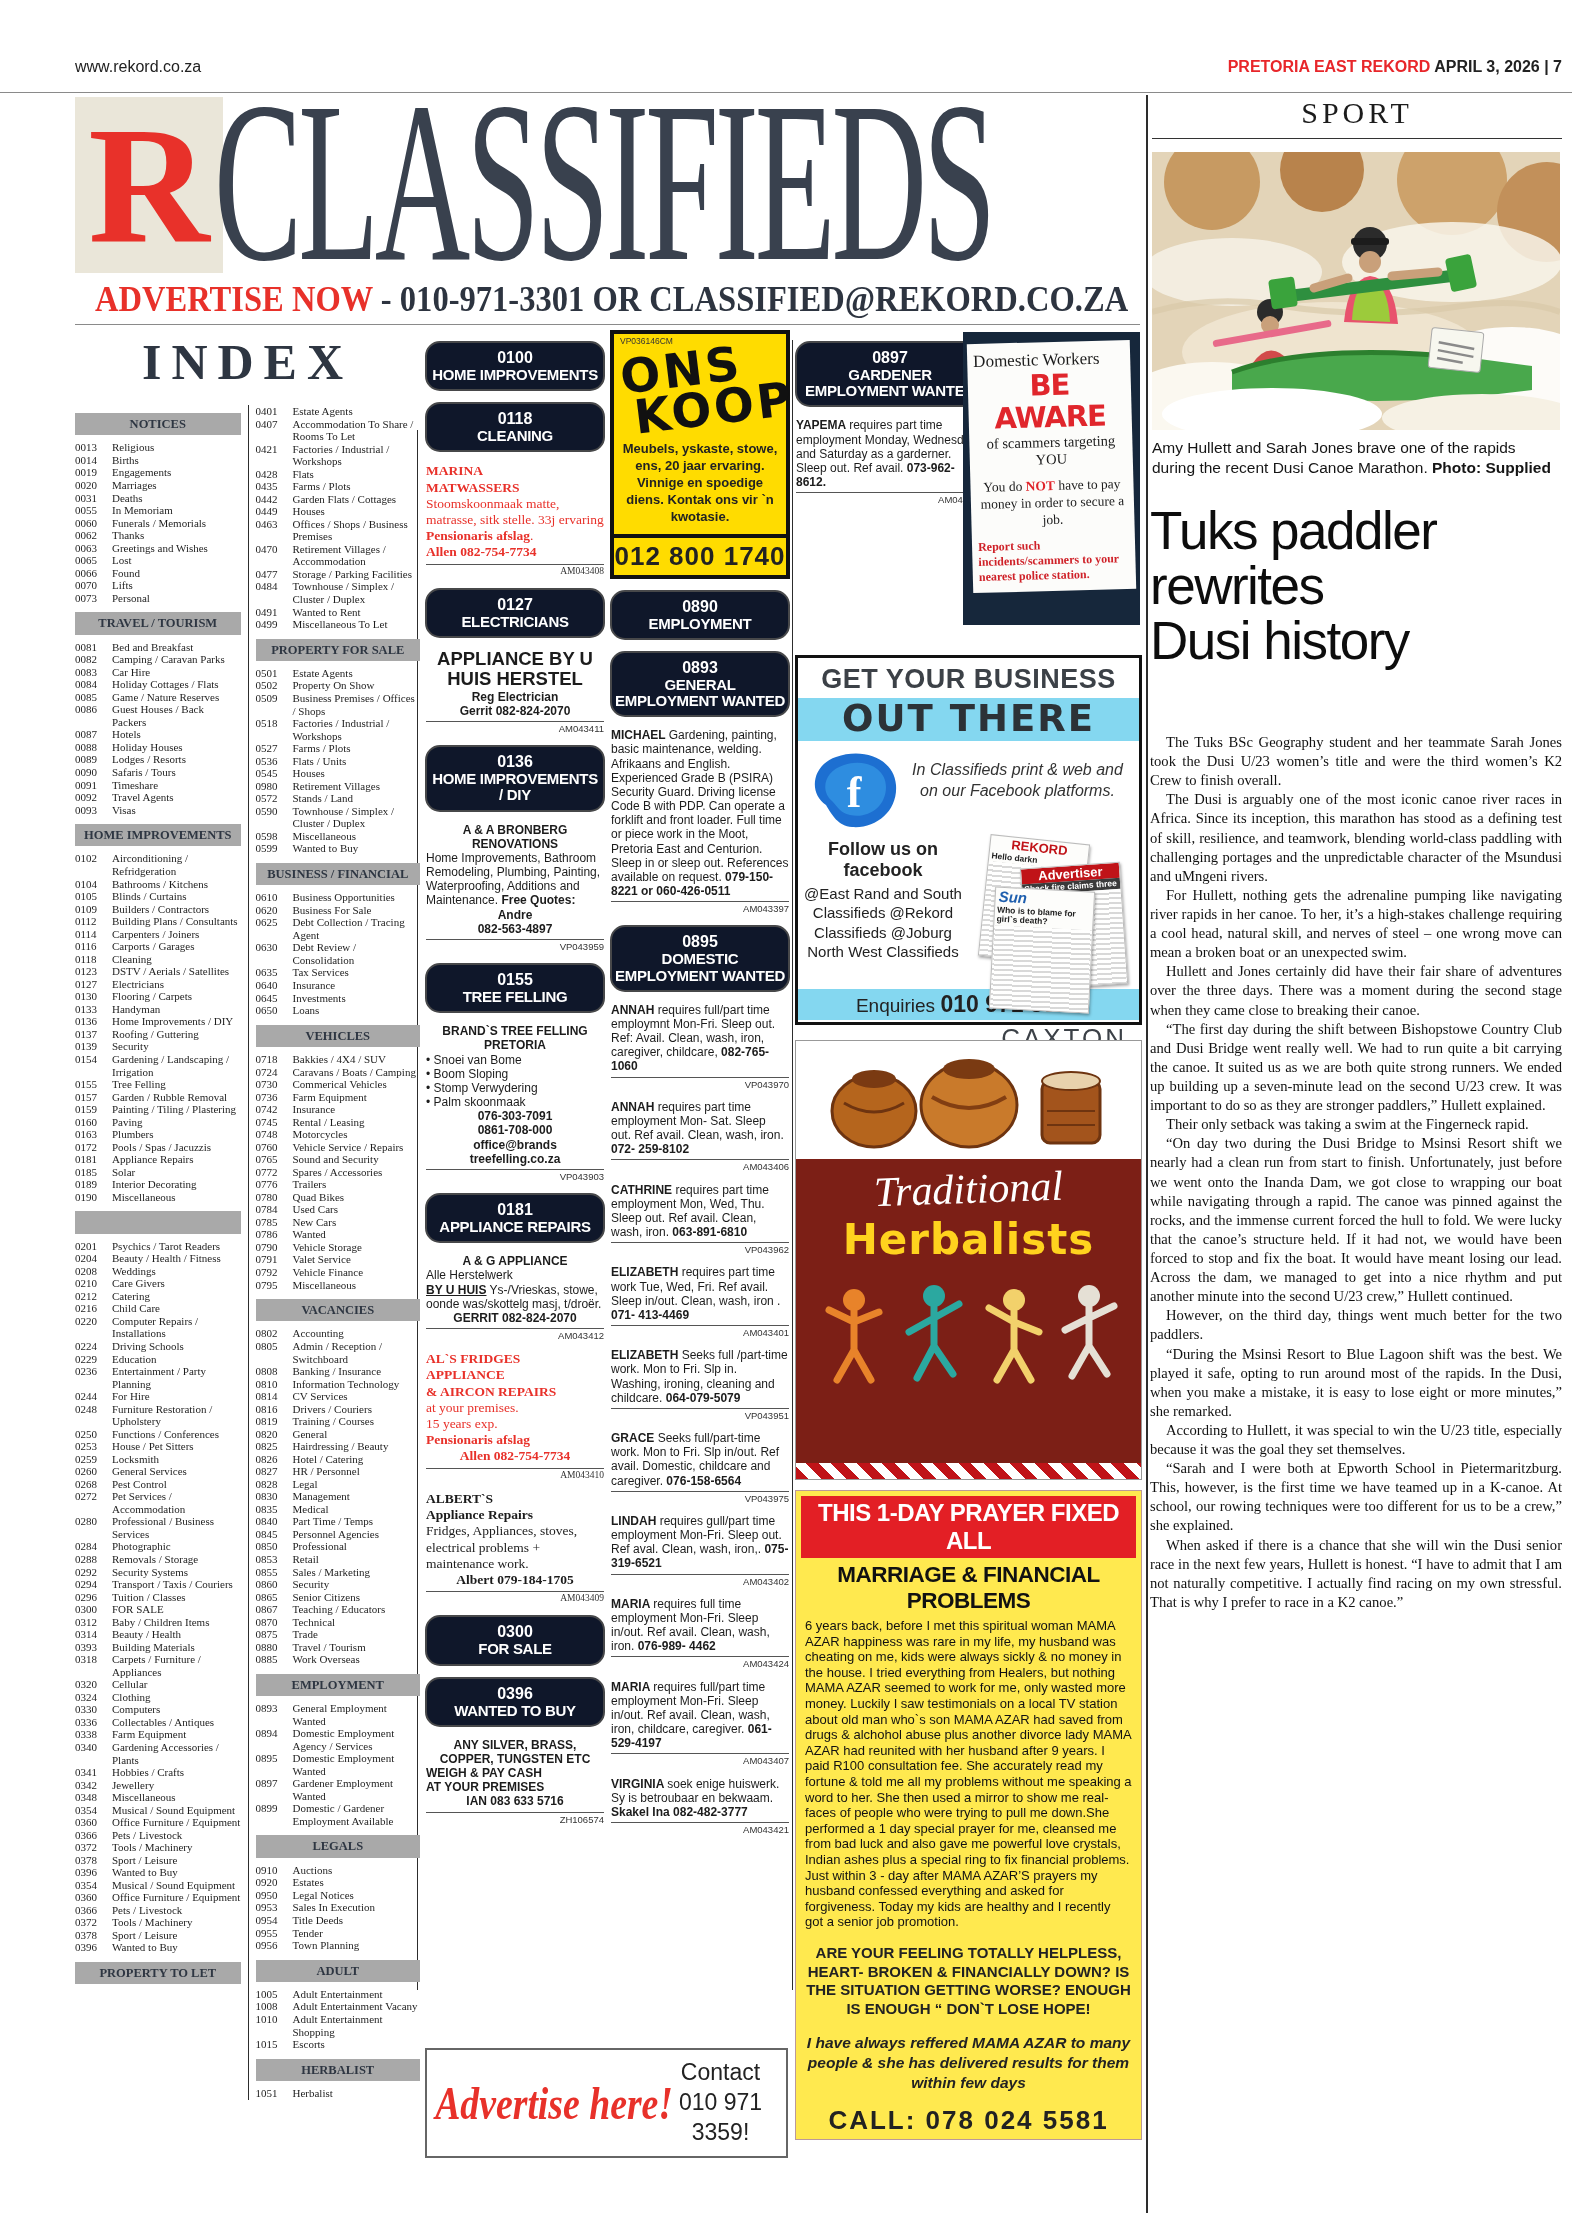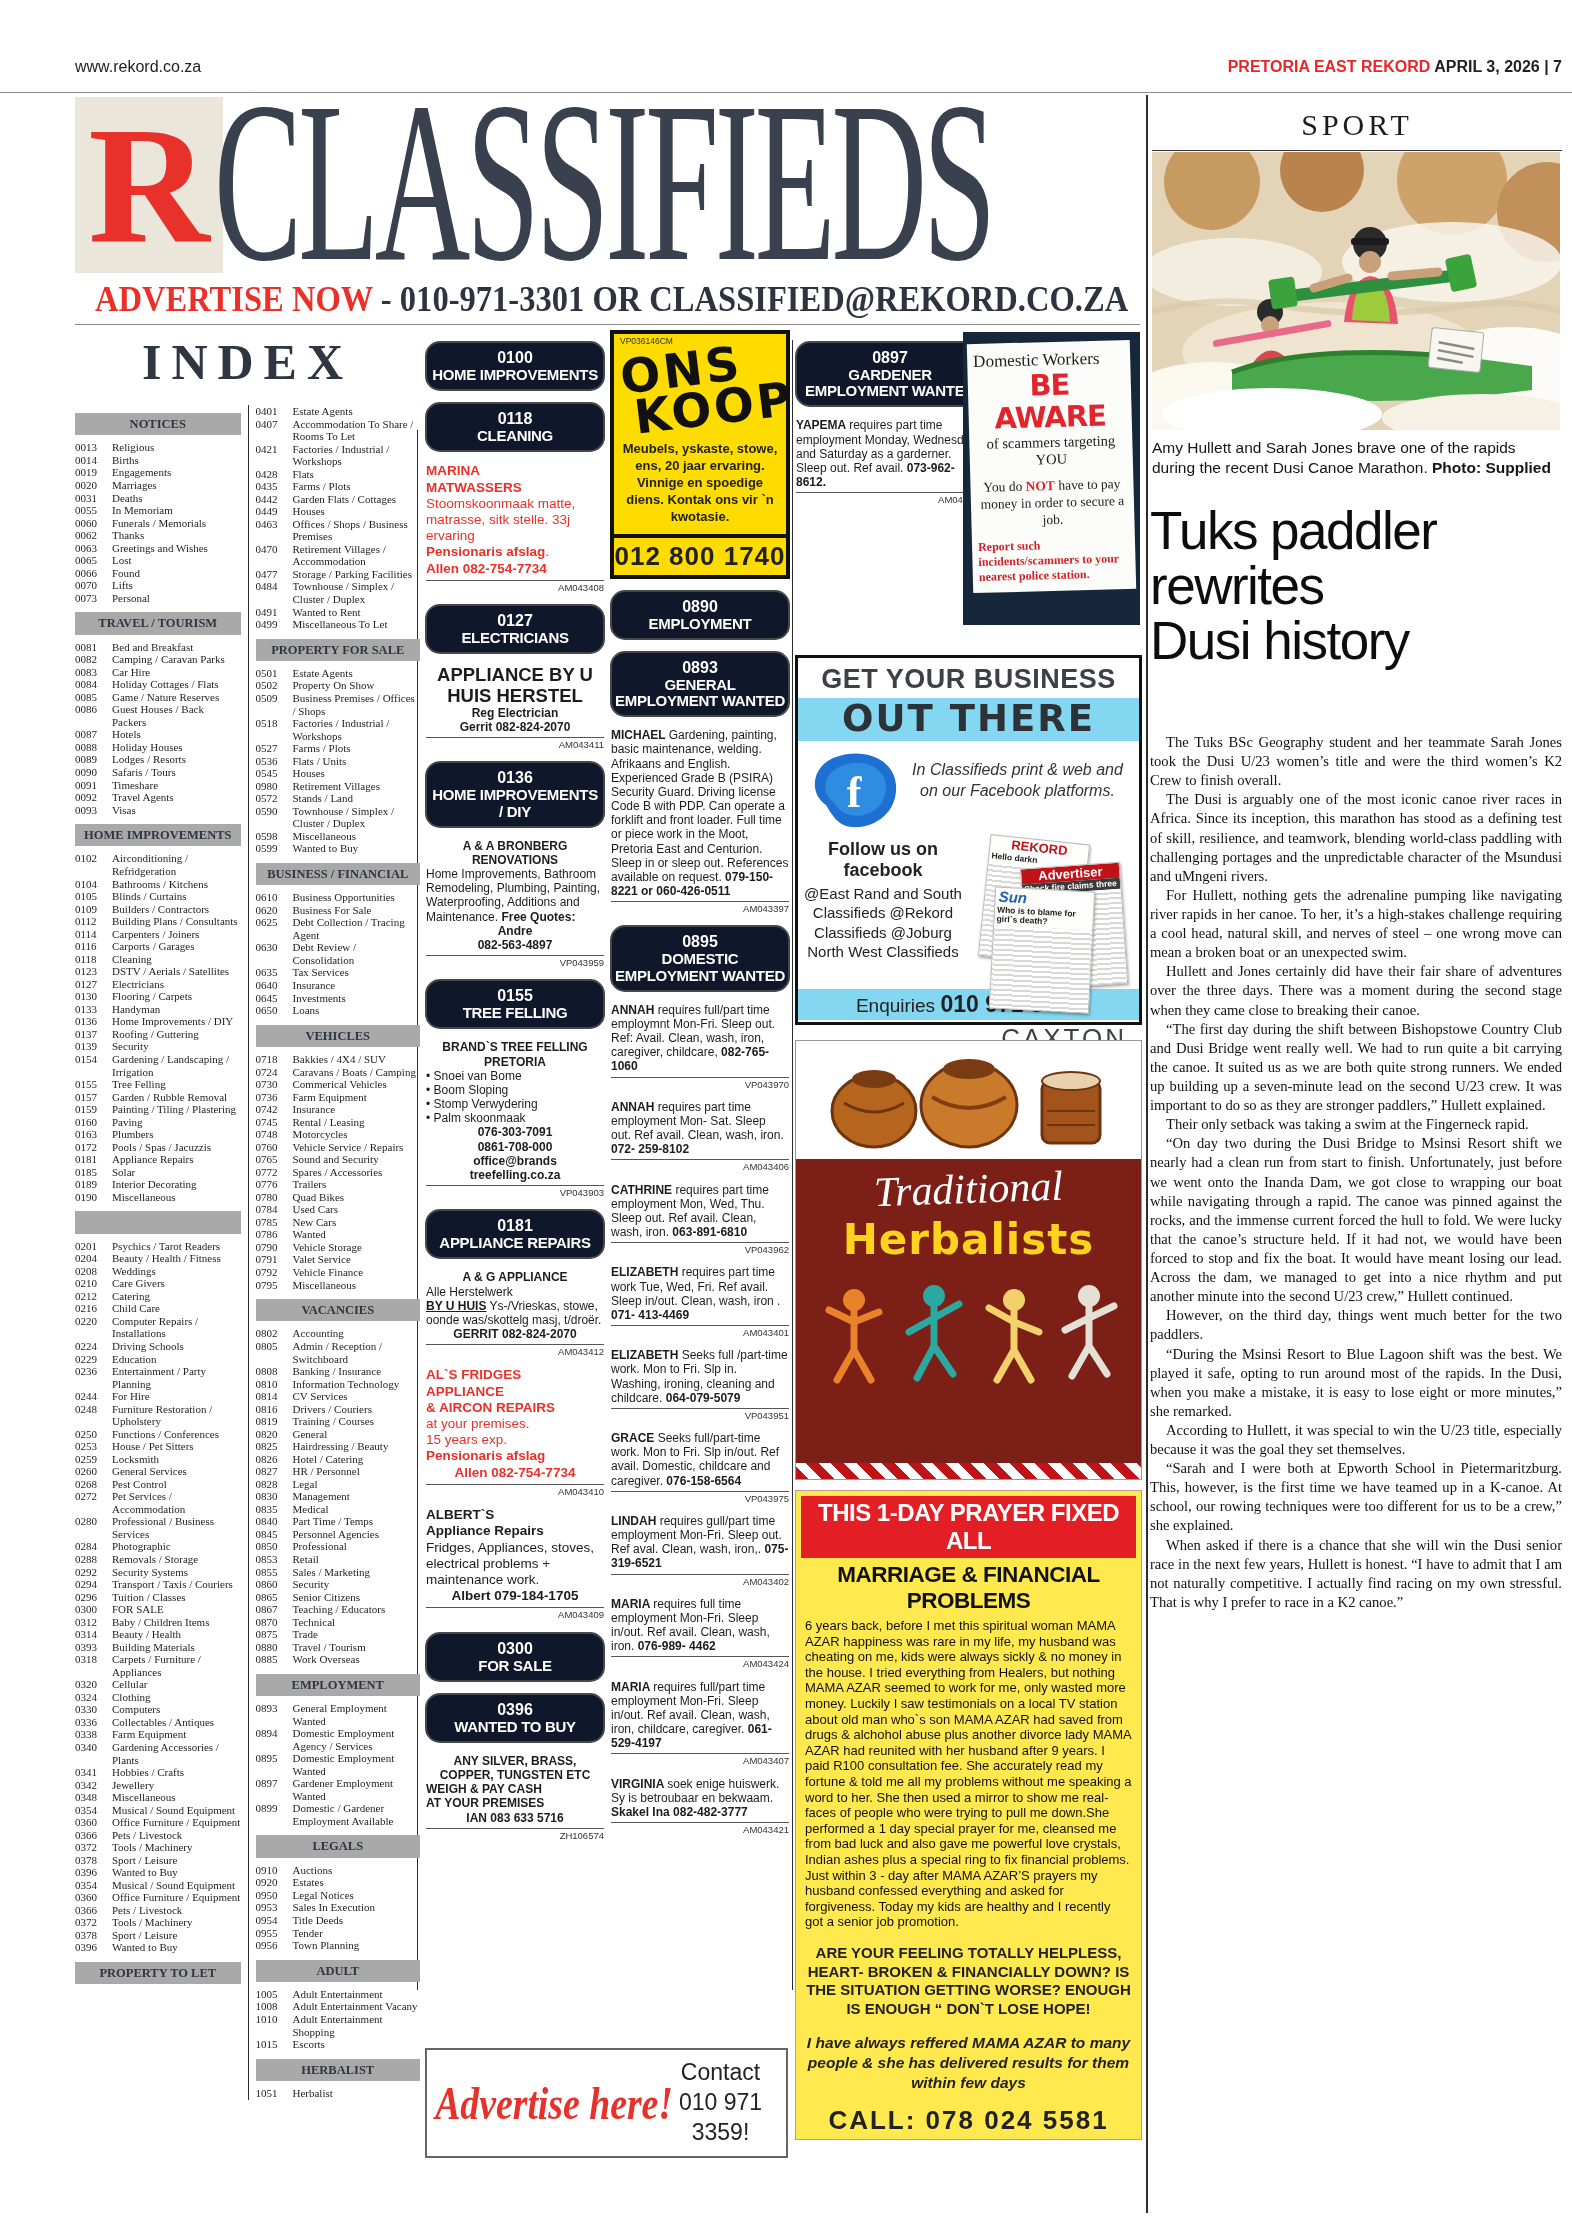--- a/index.html
+++ b/index.html
@@ -38,21 +38,21 @@
   #col4{left:795px;top:330px;width:190px;}
   .cat-header{background:#0f172a;border:2.5px solid #47484a;border-radius:15px;color:#fff;text-align:center;
      padding:6px 3px;margin:11px 0;font-weight:bold;}
   .cat-code{font-size:16px;}
   .cat-label{font-size:15px;line-height:1.08;letter-spacing:-0.3px;}
   .ad{font-size:12px;line-height:1.18;color:#1c1c1c;margin:10px 1px 4px 1px;}
   .ad .b,.b{font-weight:bold;}
   .ad .u{text-decoration:underline;}
   .ad-p.c{text-align:center;}
   .ad-p.big{font-size:18.5px;line-height:1.1;}
-  .ad.lg{font-size:13.5px;line-height:1.2;}
+  .ad.lg{font-size:13.5px;line-height:1.2;font-family:Liberation Serif, serif;}
   .ad.red{color:#e8312a;}
   .ad-ref{border-top:1px solid #555;font-size:9.5px;text-align:right;color:#333;margin-top:3px;padding-top:1px;}
   
   #onskoop{border:4px solid #111;background:#ffdc00;padding:2px 6px 0 6px;margin-bottom:4px;}
   #ok-code{font-size:8.5px;color:#333;}
   .ok-word{font-family:"DejaVu Sans",sans-serif;font-weight:bold;font-size:47px;line-height:.95;
      letter-spacing:3px;color:#111;transform:rotate(-7deg);}
   .ok-w2{margin-left:14px;margin-top:-4px;}
   #ok-body{font-weight:bold;font-size:13px;text-align:center;line-height:1.3;margin:10px 0 8px 0;}
   #ok-phone{border-top:4px solid #111;margin:0 -6px;text-align:center;font-weight:bold;font-size:26px;
@@ -115,21 +115,21 @@
   #pr-shout{font-weight:bold;font-size:15px;text-align:center;line-height:1.25;margin-top:14px;}
   #pr-refer{font-weight:bold;font-style:italic;font-size:15.5px;text-align:center;line-height:1.3;margin-top:14px;}
   #pr-call{font-weight:bold;font-size:26px;text-align:center;letter-spacing:2px;margin-top:12px;}
   
   #advbox{left:425px;top:2048px;width:363px;height:110px;border:2px solid #666;box-sizing:border-box;
      display:flex;align-items:center;background:#fff;}
   #adv-script{color:#e8312a;font-family:"Liberation Serif",serif;font-style:italic;font-weight:bold;
      font-size:46px;white-space:nowrap;transform:scaleX(.82);transform-origin:left center;padding-left:10px;width:218px;}
   #adv-contact{text-align:center;font-size:23px;color:#222;line-height:1.3;flex:1;}
   
-  #sportlbl{left:1152px;top:108px;width:410px;text-align:center;font-family:"Liberation Serif",serif;
+  #sportlbl{left:1152px;top:96px;width:410px;text-align:center;font-family:"Liberation Serif",serif;
      font-size:30px;letter-spacing:4px;color:#1c1c1c;border-bottom:1.5px solid #333;padding-bottom:8px;}
   #photo{left:1152px;top:152px;width:408px;height:278px;}
   #caption{left:1152px;top:438px;width:408px;font-size:15.5px;line-height:1.28;color:#151515;}
   #headline{left:1150px;top:503px;width:414px;font-weight:normal;font-size:53px;line-height:1.04;
      letter-spacing:-1.5px;color:#0d0d0d;}
   #article{left:1150px;top:733px;width:412px;height:1478px;overflow:hidden;font-family:"Liberation Serif",serif;
      font-size:14.6px;line-height:1.31;color:#111;text-align:justify;}
   #article p{margin:0;}
   #article p.ind{text-indent:16px;}
 </style>

